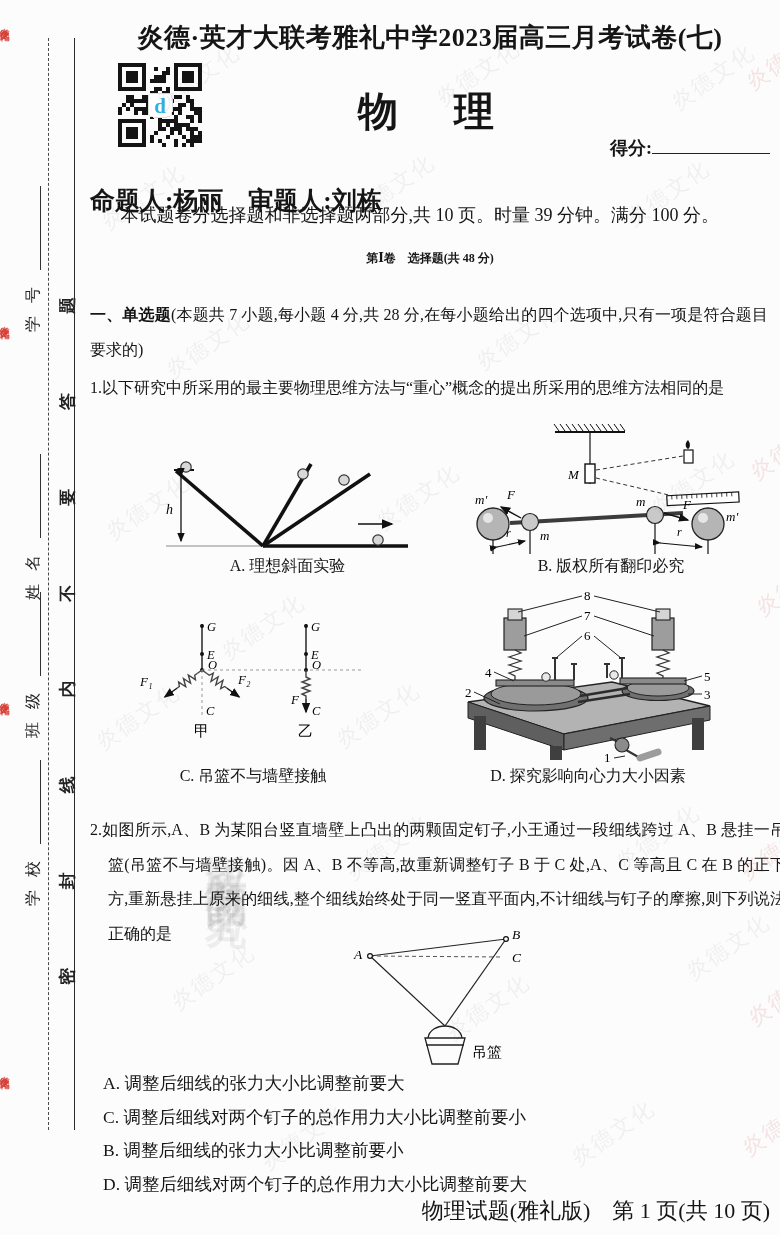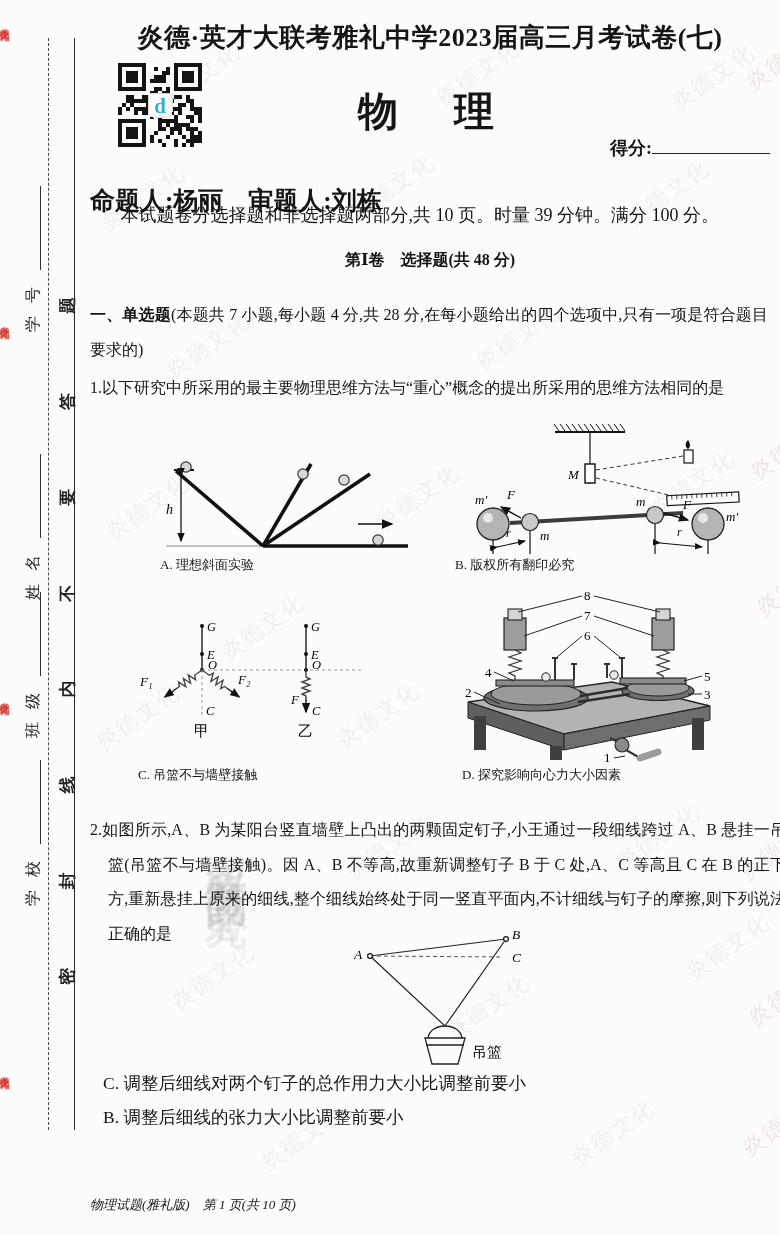--- a/index.html
+++ b/index.html
@@ -36,31 +36,31 @@
     left:180px;top:822px;height:205px;writing-mode:vertical-lr;text-orientation:upright;
     font-size:42px;font-weight:700;color:rgba(110,110,110,.10);letter-spacing:7px;line-height:92px;
   }
   
   .title{left:90px;top:20px;width:680px;text-align:center;font-size:26px;font-weight:800;letter-spacing:.5px;}
   .subject{left:90px;top:84px;width:680px;text-align:center;font-size:40px;font-weight:800;letter-spacing:8px;}
   .score{left:545px;top:136px;width:225px;font-size:18px;font-weight:700;text-align:right;}
   .score .fill{display:inline-block;width:118px;border-bottom:1.6px solid #222;height:15px;}
   .authors{left:90px;top:184px;width:680px;text-align:left;font-size:25px;font-weight:700;}
   .intro{left:90px;top:203px;width:678px;font-size:18px;text-indent:1.7em;}
-  .sec1{left:90px;top:250px;width:680px;text-align:center;font-size:16px;font-weight:700;}
+  .sec1{left:90px;top:250px;width:680px;text-align:center;font-size:12px;font-weight:700;}
   
   .para{
     left:90px;width:678px;font-size:16px;line-height:34.5px;
     text-align:justify;text-justify:inter-ideograph;
   }
   .hang{padding-left:18px;text-indent:-18px;}
   .mc-bold{font-weight:700;}
-  .figcap{position:absolute;font-size:13px;}
+  .figcap{position:absolute;text-align:center;font-size:16px;}
   .opts{left:103px;top:1067px;width:660px;font-size:17.5px;line-height:33.5px;}
-  .footer{left:90px;top:1196px;width:680px;text-align:left;font-size:13px;font-style:italic;}
+  .footer{left:90px;top:1196px;width:680px;text-align:right;font-size:22px;}
   
   svg{display:block;}
   svg text{font-family:"Liberation Serif","DejaVu Serif",serif;}
   .it{font-style:italic;}
   .qr{left:118px;top:63px;}
 </style>
 </head>
 <body>
 
 <div class="abs seal-dash"></div>
@@ -530,22 +530,24 @@
     <text class="it" x="164" y="13" font-size="13.5">B</text>
     <text class="it" x="164" y="36" font-size="13.5">C</text>
     <path d="M80,112 C82,96 112,96 114,112" fill="none" stroke="#222" stroke-width="1.3"></path>
     <path d="M77,112 L117,112 L110,138 L84,138 Z" fill="none" stroke="#222" stroke-width="1.3"></path>
     <line x1="78" y1="119" x2="116" y2="119" stroke="#222" stroke-width="1.3"></line>
     <text x="124" y="131" font-size="15">吊篮</text>
   </svg>
 </div>
 
 <div class="abs opts">
+  <div><span>A.</span> <span>调整后细线的张力大小比调整前要大</span></div>
   <div><span>C.</span> <span>调整后细线对两个钉子的总作用力大小比调整前要小</span></div>
   <div><span>B.</span> <span>调整后细线的张力大小比调整前要小</span></div>
+  <div><span>D.</span> <span>调整后细线对两个钉子的总作用力大小比调整前要大</span></div>
 </div>
 
 <div class="abs footer">物理试题(雅礼版)　第 1 页(共 10 页)</div>
 
 <div class="wm" style="left: 150px; top: 62px;">炎德文化</div>
 <div class="wm" style="left: 430px; top: 58px;">炎德文化</div>
 <div class="wm" style="left: 665px; top: 62px;">炎德文化</div>
 <div class="wm" style="left: 95px; top: 182px;">炎德文化</div>
 <div class="wm" style="left: 345px; top: 172px;">炎德文化</div>
 <div class="wm" style="left: 620px; top: 178px;">炎德文化</div>

